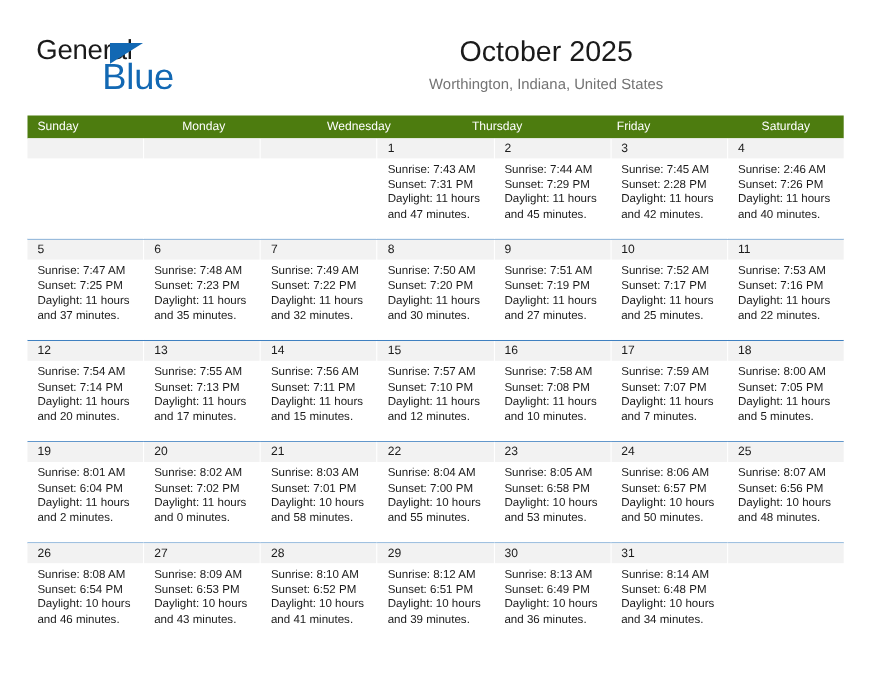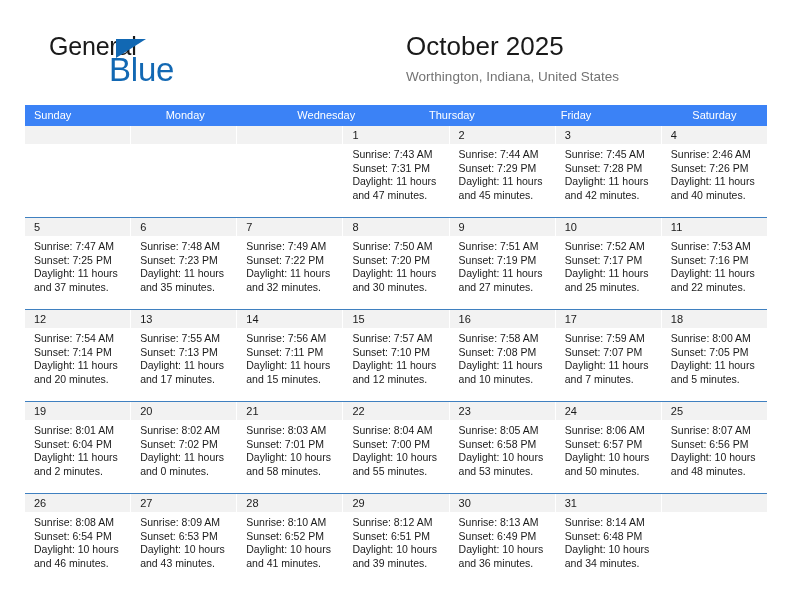--- a/index.html
+++ b/index.html
@@ -21,21 +21,20 @@
     box-sizing: border-box;
   }
 
   
   .header {
     position: absolute;
     left: 0;
     top: 0;
     width: 636px;
     height: 104px;
-    margin-left: 16px;
   }
   .logo {
     position: absolute;
     left: 33px;
     top: 33px;
     width: 200px;
     height: 48px;
   }
   .logo-general {
     position: absolute;
@@ -65,21 +64,21 @@
     line-height: 26px;
     letter-spacing: -0.2px;
     color: #1268b3;
     font-family: "Liberation Sans", sans-serif;
   }
 
   .title-block {
     position: absolute;
     right: 33px;
     top: 30px;
-    text-align: left;
+    text-align: center;
   }
   .cal-title {
     font-size: 26px;
     line-height: 32px;
     color: #1a1a1a;
     font-weight: normal;
     margin: 0;
   }
   .cal-subtitle {
     font-size: 13.5px;
@@ -90,21 +89,21 @@
 
   
   .calendar {
     position: absolute;
     left: 25px;
     top: 105px;
     width: 742px;
   }
   .dow-row {
     display: flex;
-    background: #3b82f6;
+    background: #4d7c0f;
     height: 21px;
     gap: 48px;
   }
   .dow-cell {
     flex: 1 1 0;
     color: #ffffff;
     font-size: 11px;
     line-height: 21px;
     padding-left: 9px;
     box-sizing: border-box;
@@ -205,21 +204,21 @@
               <div>Sunrise: 7:44 AM</div>
               <div>Sunset: 7:29 PM</div>
               <div>Daylight: 11 hours</div>
               <div>and 45 minutes.</div>
             </div>
           </div>
           <div class="day">
             <div class="daynum">3</div>
             <div class="day-info">
               <div>Sunrise: 7:45 AM</div>
-              <div>Sunset: 7:28 PM</div>
+              <div>Sunset: 2:28 PM</div>
               <div>Daylight: 11 hours</div>
               <div>and 42 minutes.</div>
             </div>
           </div>
           <div class="day">
             <div class="daynum">4</div>
             <div class="day-info">
               <div>Sunrise: 2:46 AM</div>
               <div>Sunset: 7:26 PM</div>
               <div>Daylight: 11 hours</div>

